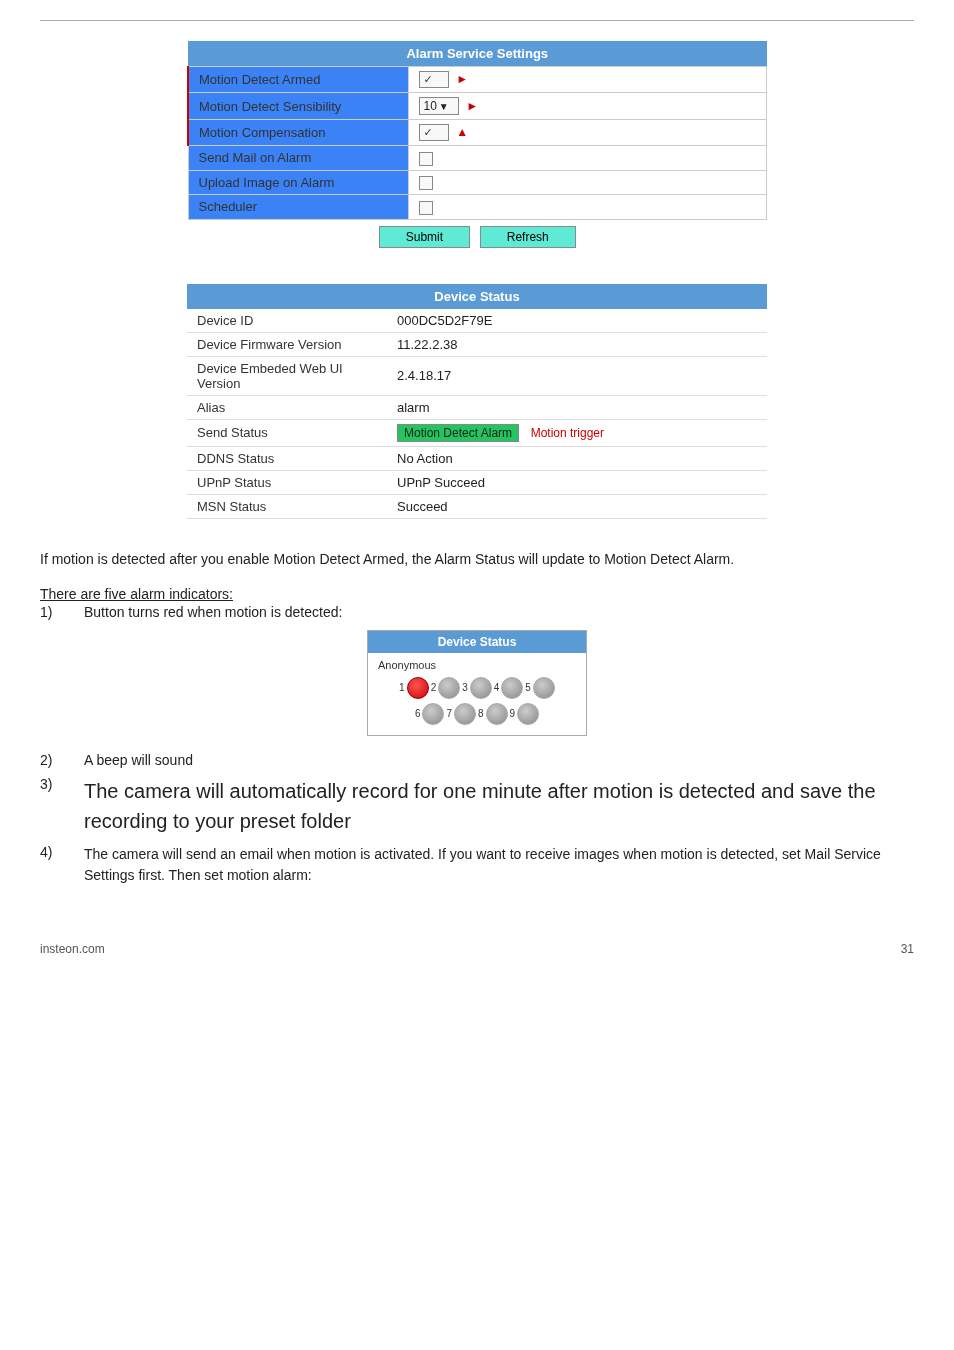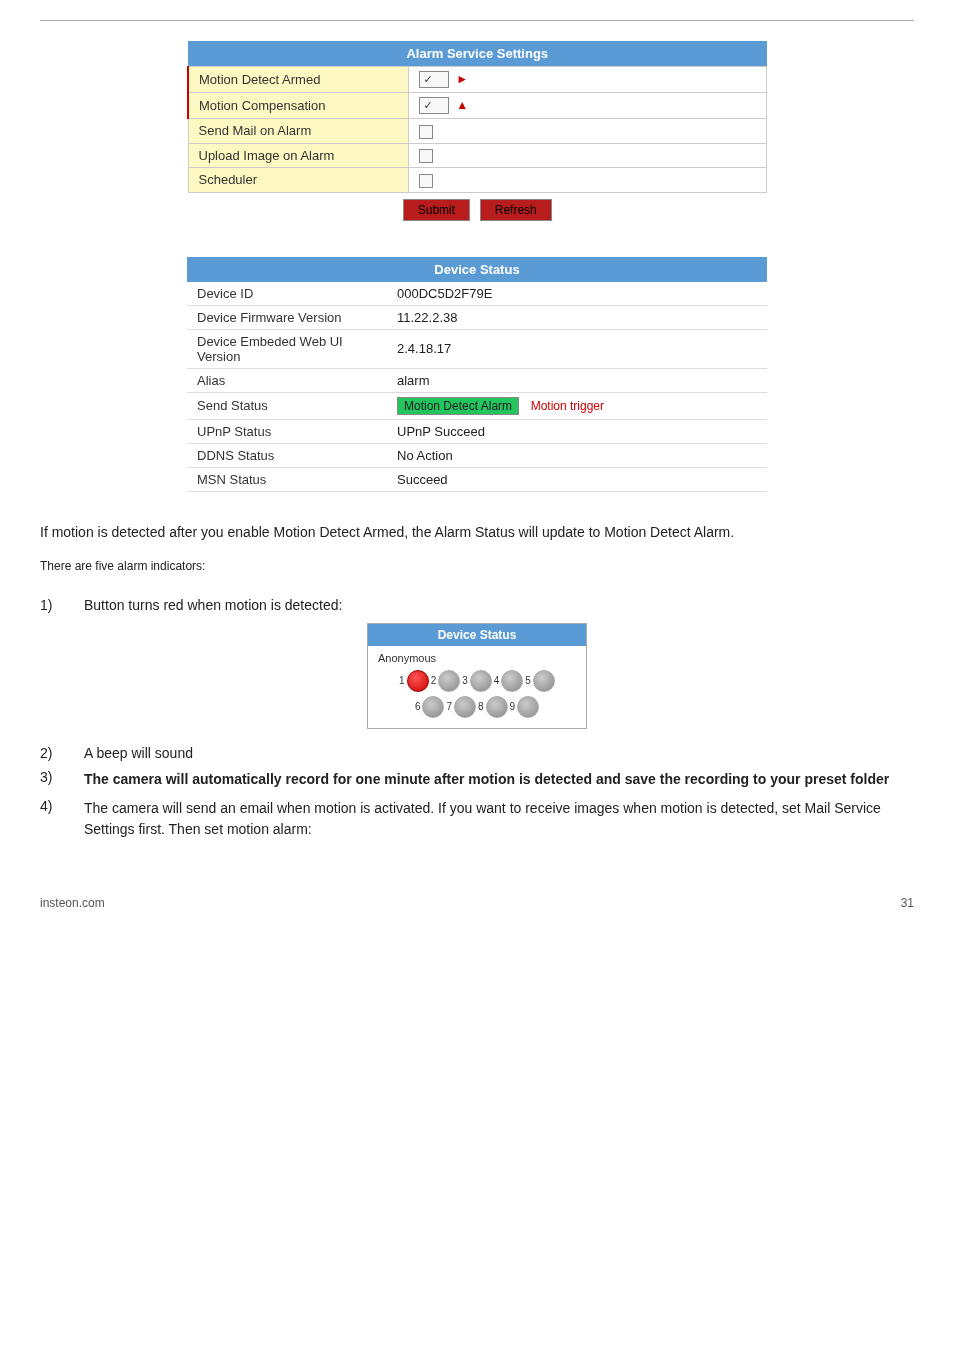--- a/index.html
+++ b/index.html
@@ -30,21 +30,21 @@
       text-align: center;
       padding: 5px 10px;
       font-size: 13px;
     }
     .alarm-table .data-row td {
       padding: 4px 10px;
       border: 1px solid #ccc;
       vertical-align: middle;
     }
     .alarm-table .data-row td:first-child {
-      background: #fef9c3;
+      background: #3b82f6;
       color: #333;
       width: 220px;
     }
     .alarm-table .data-row td:last-child {
       background: #fff;
     }
 
     .red-border-row td:first-child {
       border-left: 2px solid #cc0000 !important;
     }
@@ -92,23 +92,23 @@
     .btn-row {
       text-align: center;
     }
     .btn-row td {
       padding: 6px 10px !important;
       border: none !important;
       background: #fff !important;
     }
 
     .submit-btn, .refresh-btn {
-      padding: 3px 14px;
+      padding: 3px 26px;
       border: 1px solid #888;
-      background: #b91c1c;
+      background: #5eead4;
       cursor: pointer;
       font-size: 12px;
       margin: 0 3px;
     }
 
     
     .device-table {
       width: 580px;
       border-collapse: collapse;
       margin: 0 auto 30px auto;
@@ -148,22 +148,23 @@
     }
 
     
     .body-text {
       margin: 0 0 16px 0;
       line-height: 1.5;
       font-size: 14px;
     }
 
     .indicator-title {
-      font-size: 12px;
-      margin-bottom: 24px;
+      font-size: 14px;
+      margin-bottom: 2px;
+      text-decoration: underline;
     }
 
     
     .mini-panel {
       width: 220px;
       border: 1px solid #aaa;
       margin: 10px auto 16px auto;
       background: #fff;
     }
     .mini-panel-header {
@@ -243,20 +244,30 @@
     <tr class="data-row red-border-row">
       <td>Motion Detect Armed</td>
       <td>
         <span class="dropdown-sim">
           <span class="check-sym">✓</span>
         </span>
         <span class="arrow-right">►</span>
       </td>
     </tr>
 
+    <tr class="data-row red-border-row">
+      <td>Motion Detect Sensibility</td>
+      <td>
+        <span class="number-input-sim">
+          <span>10</span>
+          <span style="font-size:10px;margin-left:2px;">▼</span>
+        </span>
+        <span class="arrow-right">►</span>
+      </td>
+    </tr>
 
     <tr class="data-row red-border-row">
       <td>Motion Compensation</td>
       <td>
         <span class="dropdown-sim">
           <span class="check-sym">✓</span>
         </span>
         <span class="arrow-right" style="color:#cc0000;">▲</span>
       </td>
     </tr>
@@ -313,26 +324,26 @@
       <td>alarm</td>
     </tr>
     <tr class="data-row">
       <td>Send Status</td>
       <td>
         <span class="motion-detect-badge">Motion Detect Alarm</span>
         <span class="motion-trigger-text">Motion trigger</span>
       </td>
     </tr>
     <tr class="data-row">
+      <td>DDNS Status</td>
+      <td>No Action</td>
+    </tr>
+    <tr class="data-row">
       <td>UPnP Status</td>
       <td>UPnP Succeed</td>
-    </tr>
-    <tr class="data-row">
-      <td>DDNS Status</td>
-      <td>No Action</td>
     </tr>
     <tr class="data-row">
       <td>MSN Status</td>
       <td>Succeed</td>
     </tr>
   </tbody>
 </table>
 
 <p class="body-text">If motion is detected after you enable Motion Detect Armed, the Alarm Status will update to Motion Detect Alarm.</p>
 
@@ -372,21 +383,21 @@
   </div>
 </div>
 
 <div style="display:flex; align-items:flex-start; margin-bottom:8px;">
   <span style="min-width:44px; font-size:14px;">2)</span>
   <span style="font-size:14px;">A beep will sound</span>
 </div>
 
 <div style="display:flex; align-items:flex-start; margin-bottom:8px;">
   <span style="min-width:44px; font-size:14px;">3)</span>
-  <span style="font-size:14px; line-height:1.5;font-weight:bold;">The camera will automatically record for one minute after motion is detected and save the recording to your preset folder</span>
+  <span style="font-size:20px; line-height:1.5;">The camera will automatically record for one minute after motion is detected and save the recording to your preset folder</span>
 </div>
 
 <div style="display:flex; align-items:flex-start; margin-bottom:8px;">
   <span style="min-width:44px; font-size:14px;">4)</span>
   <span style="font-size:14px; line-height:1.5;">The camera will send an email when motion is activated. If you want to receive images when motion is detected, set Mail Service Settings first. Then set motion alarm:</span>
 </div>
 
 <div class="footer">
   <span class="footer-site">insteon.com</span>
   <span class="footer-page">31</span>

